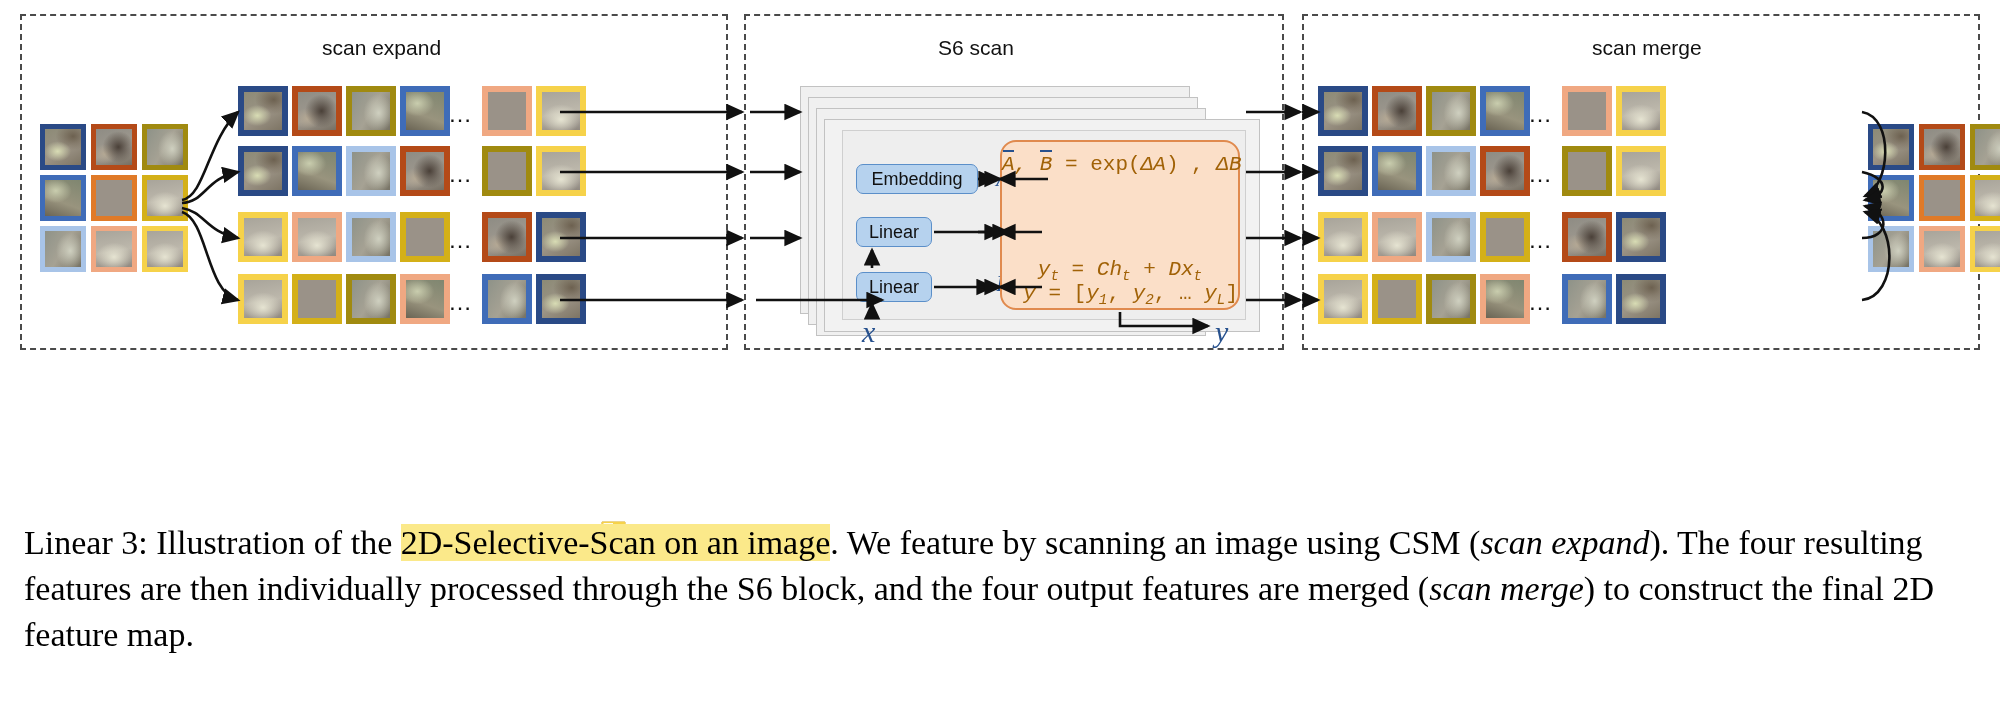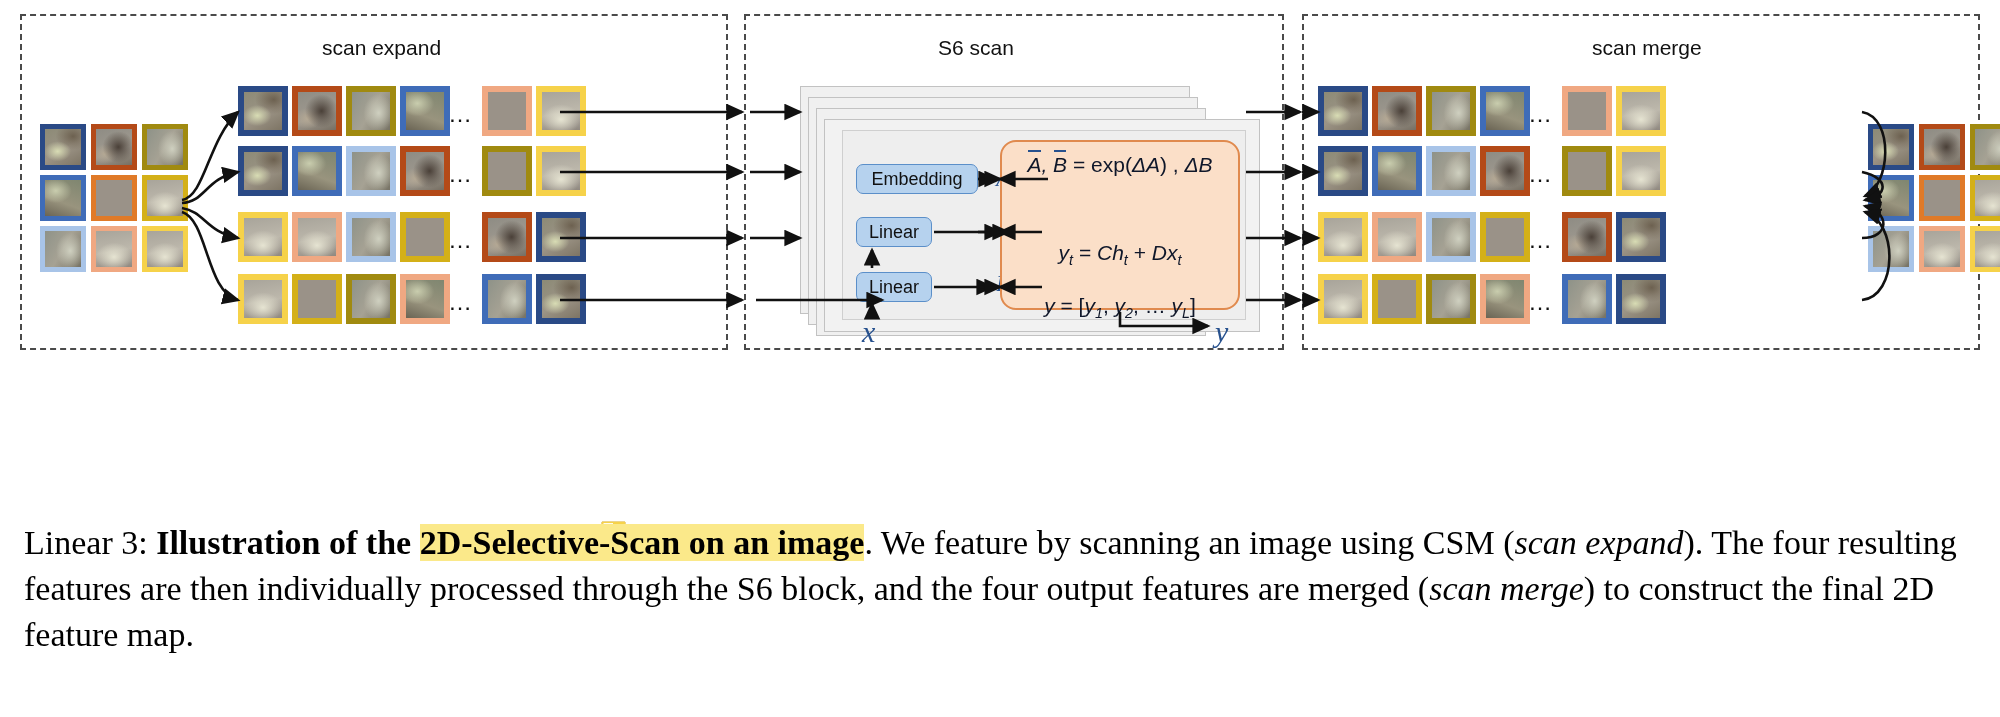--- a/index.html
+++ b/index.html
@@ -54,31 +54,31 @@
   .s6card{position:absolute;background:#f0f0f0;border:1.5px solid #c2c2c2;box-sizing:border-box;}
   .chip{position:absolute;box-sizing:border-box;background:#b6d2ee;border:1.5px solid #5b8fc9;
         border-radius:7px;color:#111;font-size:18px;line-height:1;
         display:flex;align-items:center;justify-content:center;
         font-family:"Liberation Sans",sans-serif;}
   .mathlbl{position:absolute;color:#27518e;font-size:23px;font-style:italic;
            font-family:"Liberation Serif",serif;white-space:nowrap;}
 
   #eqbox{position:absolute;left:1000px;top:140px;width:240px;height:170px;
          background:#fbdfc8;border:2px solid #e08a4e;border-radius:16px;box-sizing:border-box;}
-  .eq{position:absolute;width:100%;text-align:center;color:#0f172a;
-      font-family:Liberation Sans, sans-serif;font-style:italic;font-size:21px;white-space:nowrap;}
+  .eq{position:absolute;width:100%;text-align:center;color:#a16207;
+      font-family:Liberation Mono, monospace;font-style:italic;font-size:21px;white-space:nowrap;}
   .eq .rm{font-style:normal;}
   .sub{font-size:0.68em;vertical-align:-0.32em;font-style:italic;}
   .ovb{position:relative;display:inline-block;}
   .ovb::before{content:"";position:absolute;left:4%;right:6%;top:-0.12em;height:1.6px;background:#27518e;}
 
   
   #caption{position:absolute;left:24px;top:520px;width:1952px;
            font-family:"Liberation Serif",serif;font-size:34px;line-height:1.36;color:#000;}
-  #caption b{font-weight:700;}
+  #caption b{font-weight:400;}
   #caption i{font-style:italic;}
   .hl{background:#fbe98a;}
   #note-icon{position:absolute;left:600px;top:521px;width:27px;height:29px;}
 </style>
 </head>
 <body>
 
 <div class="page">
 
   <div class="panel" id="panel-expand"></div>
@@ -305,24 +305,24 @@
   <div class="mathlbl" style="left:996px;top:271px;">B, C</div>
 
   <div class="mathlbl" style="left:862px;top:315px;font-size:30px;">x</div>
   <div class="mathlbl" style="left:1215px;top:315px;font-size:30px;">y</div>
 
   <div id="eqbox">
     <div class="eq" style="top:11px;">
       <span class="ovb">A</span>,&nbsp;<span class="ovb">B</span>
       <span class="rm"> = exp(</span>Δ<span>A</span><span class="rm">) , </span>Δ<span>B</span>
     </div>
-    <div class="eq" style="top:99px;">
+    <div class="eq" style="top:116px;">
       y<span class="sub">t</span><span class="rm"> = </span>Ch<span class="sub">t</span><span class="rm"> + </span>Dx<span class="sub">t</span>
     </div>
-    <div class="eq" style="top:152px;">
+    <div class="eq" style="top:140px;text-align:right;">
       y<span class="rm"> = [</span>y<span class="sub">1</span><span class="rm">, </span>y<span class="sub">2</span><span class="rm">, … </span>y<span class="sub">L</span><span class="rm">]</span>
     </div>
   </div>
 
   <svg id="wires">
     <defs>
       <marker id="ah" markerWidth="7" markerHeight="7" refX="6" refY="3.2" orient="auto">
         <path d="M0,0 L7,3.2 L0,6.4 z" fill="#111"></path>
       </marker>
     </defs>

